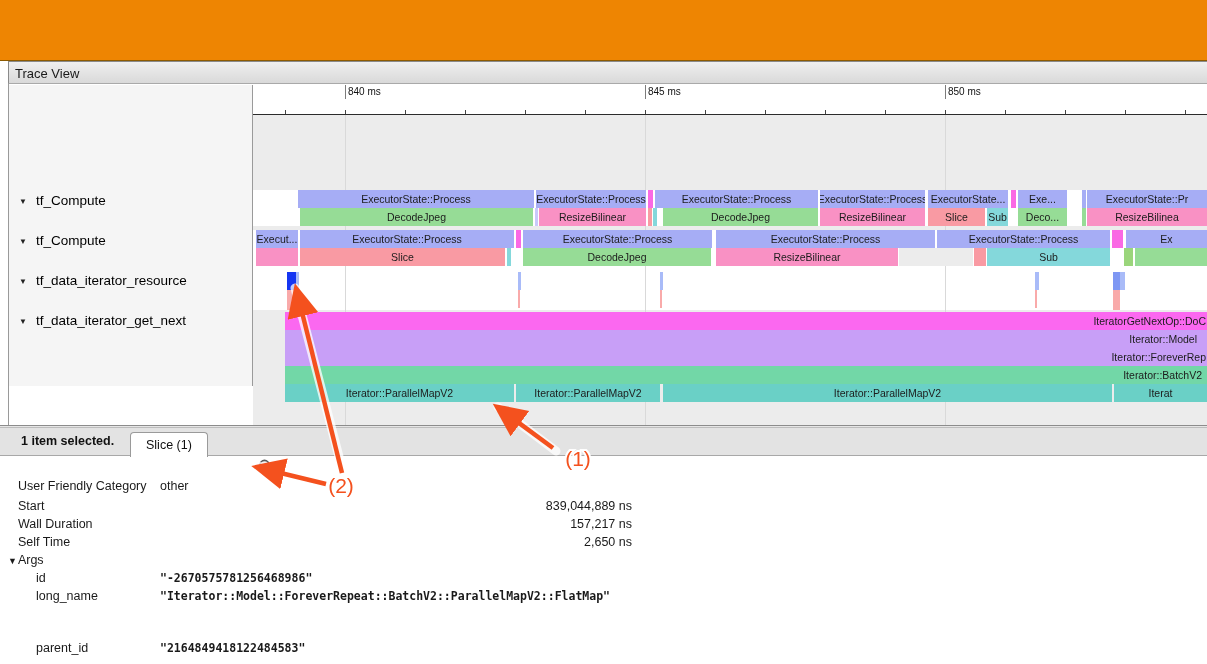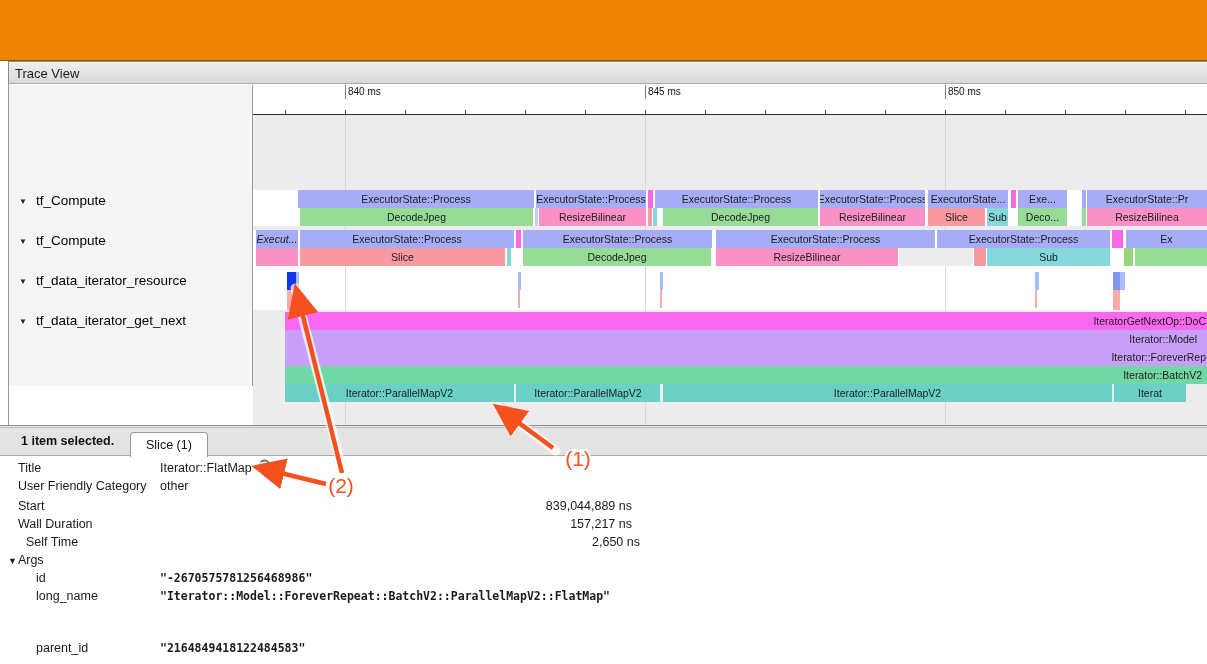--- a/index.html
+++ b/index.html
@@ -106,21 +106,21 @@
     <div class="seg" style="left: 286px; top: 123px; width: 107px; height: 18px; background: rgb(249, 145, 196);">ResizeBilinear</div>
     <div class="seg" style="left: 395px; top: 123px; width: 4px; height: 18px; background: rgb(249, 154, 163);"></div>
     <div class="seg" style="left: 400px; top: 123px; width: 4px; height: 18px; background: rgb(132, 216, 219);"></div>
     <div class="seg" style="left: 410px; top: 123px; width: 155px; height: 18px; background: rgb(150, 220, 150);">DecodeJpeg</div>
     <div class="seg" style="left: 567px; top: 123px; width: 105px; height: 18px; background: rgb(249, 145, 196);">ResizeBilinear</div>
     <div class="seg" style="left: 675px; top: 123px; width: 57px; height: 18px; background: rgb(249, 154, 163);">Slice</div>
     <div class="seg" style="left: 734px; top: 123px; width: 21px; height: 18px; background: rgb(132, 216, 219);">Sub</div>
     <div class="seg" style="left: 765px; top: 123px; width: 49px; height: 18px; background: rgb(150, 220, 150);">Deco...</div>
     <div class="seg" style="left: 829px; top: 123px; width: 4px; height: 18px; background: rgb(150, 220, 150);"></div>
     <div class="seg" style="left: 834px; top: 123px; width: 120px; height: 18px; background: rgb(249, 145, 196);">ResizeBilinea</div>
-    <div class="seg" style="left: 3px; top: 145px; width: 42px; height: 18px; background: rgb(166, 173, 245); font-style: italic;">Execut...</div>
+    <div class="seg" style="left: 3px; top: 145px; width: 42px; height: 18px; background: rgb(166, 173, 245);">Execut...</div>
     <div class="seg" style="left: 47px; top: 145px; width: 214px; height: 18px; background: rgb(166, 173, 245);">ExecutorState::Process</div>
     <div class="seg" style="left: 263px; top: 145px; width: 5px; height: 18px; background: rgb(250, 105, 228);"></div>
     <div class="seg" style="left: 270px; top: 145px; width: 189px; height: 18px; background: rgb(166, 173, 245);">ExecutorState::Process</div>
     <div class="seg" style="left: 463px; top: 145px; width: 219px; height: 18px; background: rgb(166, 173, 245);">ExecutorState::Process</div>
     <div class="seg" style="left: 684px; top: 145px; width: 173px; height: 18px; background: rgb(166, 173, 245);">ExecutorState::Process</div>
     <div class="seg" style="left: 859px; top: 145px; width: 11px; height: 18px; background: rgb(250, 105, 228);"></div>
     <div class="seg" style="left: 873px; top: 145px; width: 81px; height: 18px; background: rgb(166, 173, 245);">Ex</div>
     <div class="seg" style="left: 3px; top: 163px; width: 42px; height: 18px; background: rgb(249, 145, 196);"></div>
     <div class="seg" style="left: 47px; top: 163px; width: 205px; height: 18px; background: rgb(249, 154, 163);">Slice</div>
     <div class="seg" style="left: 254px; top: 163px; width: 4px; height: 18px; background: rgb(132, 216, 219);"></div>
@@ -143,49 +143,45 @@
     <div class="seg" style="left: 407px; top: 205px; width: 2px; height: 18px; background: rgb(249, 170, 170);"></div>
     <div class="seg" style="left: 782px; top: 205px; width: 2px; height: 18px; background: rgb(249, 170, 170);"></div>
     <div class="seg" style="left: 860px; top: 205px; width: 7px; height: 20px; background: rgb(249, 170, 170);"></div>
     <div class="seg ar" style="left: 32px; top: 227px; width: 922px; height: 18px; background: rgb(251, 104, 240); padding-right: 1px;">IteratorGetNextOp::DoC</div>
     <div class="seg ar" style="left: 32px; top: 245px; width: 922px; height: 18px; background: rgb(200, 159, 247); padding-right: 10px;">Iterator::Model</div>
     <div class="seg ar" style="left: 32px; top: 263px; width: 922px; height: 18px; background: rgb(200, 159, 247); padding-right: 1px;">Iterator::ForeverRep</div>
     <div class="seg ar" style="left: 32px; top: 281px; width: 922px; height: 18px; background: rgb(114, 215, 167); padding-right: 5px;">Iterator::BatchV2</div>
     <div class="seg" style="left: 32px; top: 299px; width: 229px; height: 18px; background: rgb(106, 208, 198);">Iterator::ParallelMapV2</div>
     <div class="seg" style="left: 263px; top: 299px; width: 144px; height: 18px; background: rgb(106, 208, 198);">Iterator::ParallelMapV2</div>
     <div class="seg" style="left: 410px; top: 299px; width: 449px; height: 18px; background: rgb(106, 208, 198);">Iterator::ParallelMapV2</div>
-    <div class="seg" style="left: 861px; top: 299px; width: 72px; height: 18px; background: rgb(106, 208, 198);">Iterat</div>
+    <div class="seg" style="left: 861px; top: 299px; width: 93px; height: 18px; background: rgb(106, 208, 198);">Iterat</div>
   </div>
 
 <div id="details">
   <div id="details-topline"></div>
   <div id="details-header">
     <span id="selected-text">1 item selected.</span>
     <span id="slice-tab">Slice (1)</span>
   </div>
   <div id="detail-rows"></div>
   <div id="args-row" style="top: 126px;"><span class="tri">▼</span><span>Args</span></div>
   <div id="arg-rows"></div>
-<div class="drow" style="left: 0px; top: 34px; width: 1207px;">
-      <div class="dlabel">Title</div>
-      <div class="dvalue">Iterator::FlatMap</div>
-    </div>
     <div class="drow" style="left: 0px; top: 52px; width: 1207px;">
       <div class="dlabel">User Friendly Category</div>
       <div class="dvalue">other</div>
     </div>
     <div class="drow" style="left: 0px; top: 72px; width: 999px;">
       <div class="dlabel">Start</div>
       <div class="dnum">839,044,889 ns</div>
     </div>
     <div class="drow" style="left: 0px; top: 90px; width: 1207px;">
       <div class="dlabel">Wall Duration</div>
       <div class="dnum">157,217 ns</div>
     </div>
-    <div class="drow" style="left: 8px; top: 108px; width: 1082px;">
+    <div class="drow" style="left: 0px; top: 108px; width: 1082px;">
       <div class="dlabel">Self Time</div>
       <div class="dnum">2,650 ns</div>
     </div>
     <div class="drow" style="left: 0px; top: 144px; width: 1207px;">
       <div class="akey">id</div>
       <div class="aval">"-2670575781256468986"</div>
     </div>
     <div class="drow" style="left: 0px; top: 162px; width: 1207px;">
       <div class="akey">long_name</div>
       <div class="aval">"Iterator::Model::ForeverRepeat::BatchV2::ParallelMapV2::FlatMap"</div>

